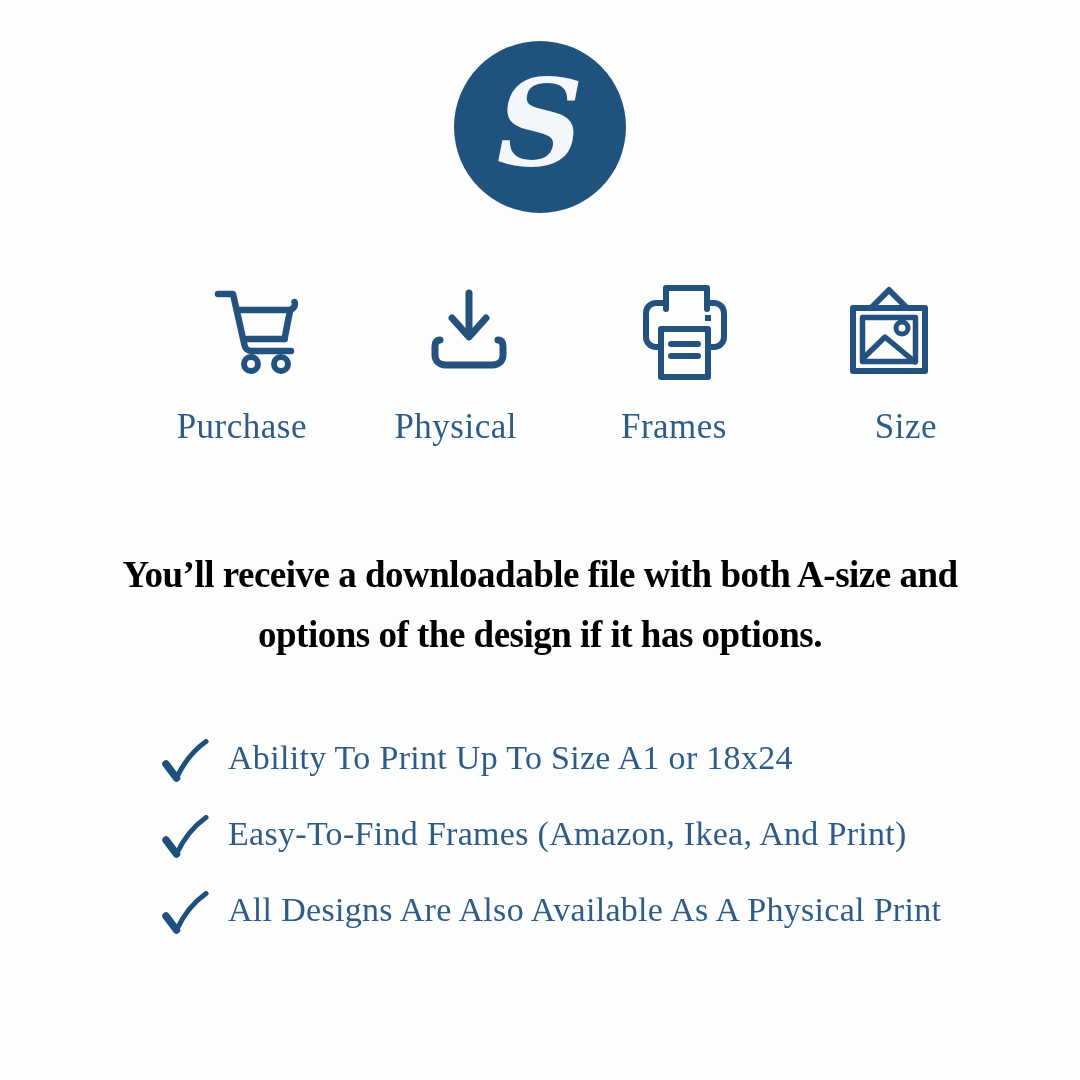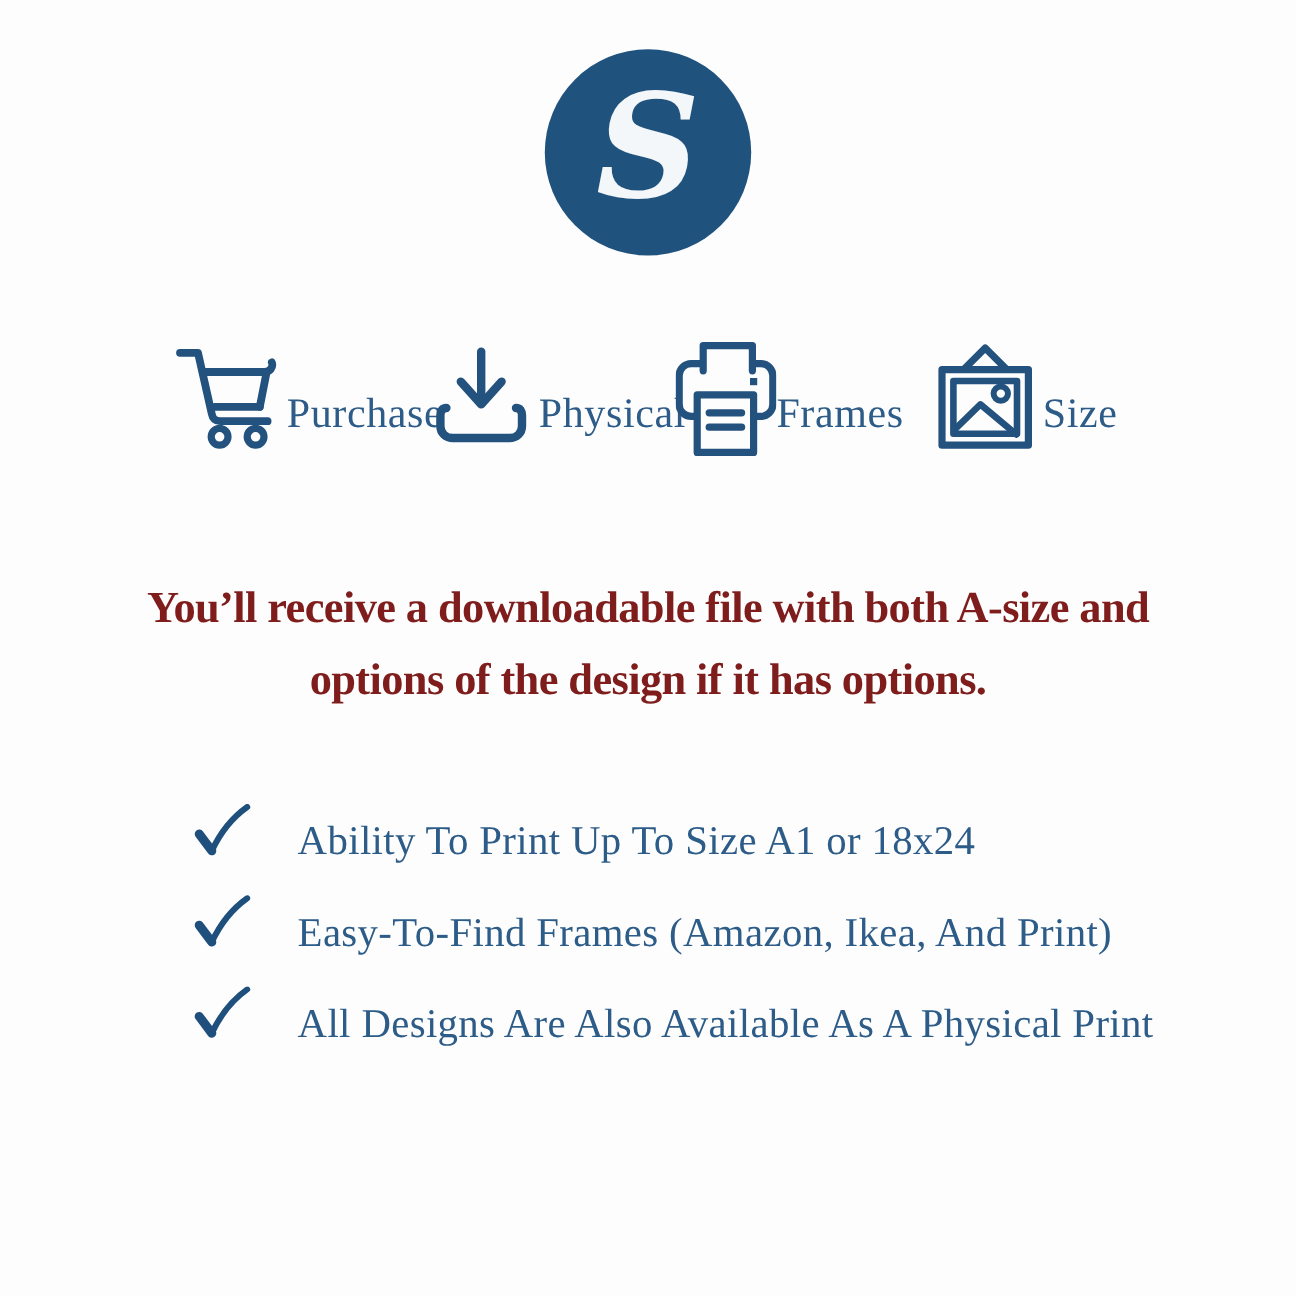--- a/index.html
+++ b/index.html
@@ -35,59 +35,59 @@
 
   
   .features {
     margin-top: 72px;
     display: flex;
     justify-content: center;
     gap: 46px;
   }
   .feature {
     width: 164px;
-    display: flex; flex-direction: row; align-items: center;
+    display: flex; flex-direction: column; align-items: flex-end;
   }
   .feature-icon-box {
     height: 96px;
     display: flex; align-items: flex-start; justify-content: center;
   }
   .feature-icon-box svg { display: block; }
   .feature-label {
     margin-top: 24px;
     font-size: 35px;
     line-height: 44px;
     color: #2d5c88;
     letter-spacing: 0.5px;
     white-space: nowrap;
   }
 
   
   .description {
     margin-top: 96px;
     text-align: center;
-    color: #7f1d1d;
+    color: #000000;
     font-weight: 700;
   }
   .description .line {
     font-size: 37px;
     line-height: 60px;
     letter-spacing: -0.5px;
     white-space: nowrap;
   }
 
   
   .checklist {
     margin-top: 74px;
     margin-left: 160px;
   }
   .check-item {
     display: flex;
-    align-items: flex-end;
-    gap: 38px;
+    align-items: flex-start;
+    gap: 18px;
     height: 50px;
     margin-bottom: 26px;
   }
   .check-icon { flex: 0 0 auto; }
   .check-text {
     font-size: 34px;
     color: #2d5c88;
     letter-spacing: 0.3px;
     white-space: nowrap;
   }

